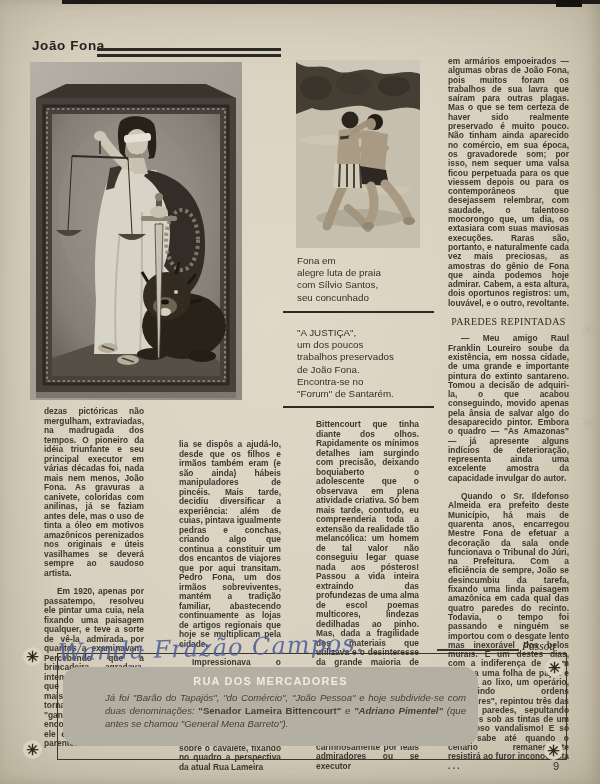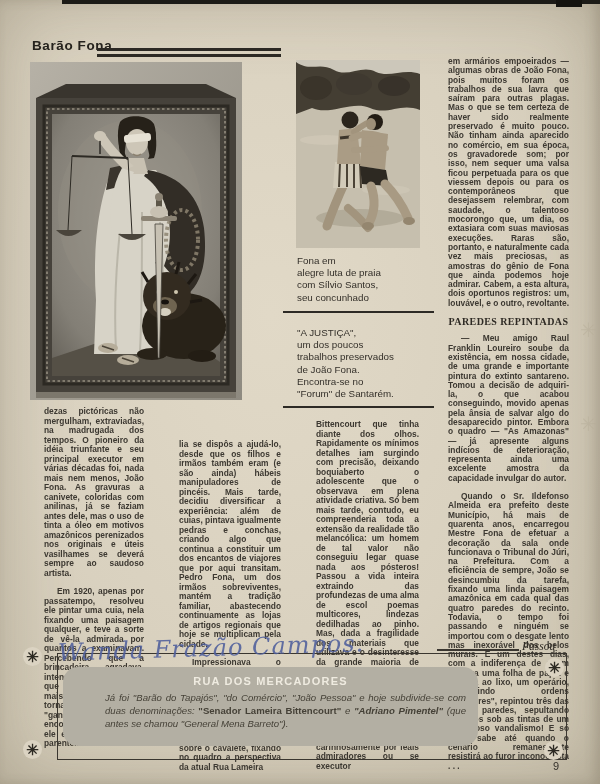--- a/index.html
+++ b/index.html
@@ -25,21 +25,21 @@
   .hr{background:#2d2a25;height:2px;}
   .hr1{left:283px;top:311px;width:151px;}
   .hr2{left:283px;top:406px;width:151px;height:2.4px;}
   .col{text-align:justify;font-size:8.4px;line-height:9.5px;color:#3c3831;}
   .col p{margin:0 16px 9px;font-weight:bold;}
   p.indent{text-indent:13px;}
   .col1{left:28px;top:407px;width:132px;}
   .col2{left:163px;top:440px;width:134px;}
   .col3{left:300px;top:420px;width:135px;}
   .col4{left:432px;top:57px;width:153px;line-height:9.3px;}
-  .subhead{font-family:"Liberation Serif",serif;font-size:10px;font-weight:bold;text-align:center;
+  .subhead{font-family:"Liberation Serif",serif;font-size:10px;font-weight:normal;text-align:center;
     letter-spacing:.4px;margin:3px 0 8px;color:#2e2a24;}
   .segue-rule{left:437px;top:649px;width:82px;height:1.5px;background:#3a3630;}
   .segue{left:522px;top:640px;font-family:"Liberation Serif",serif;font-style:italic;font-size:11.5px;color:#2f2b25;}
   .signature{left:58px;top:634px;font-family:"DejaVu Serif",serif;font-style:italic;font-size:24px;
     color:#4f5f9c;letter-spacing:1px;transform:rotate(-1.8deg);opacity:.88;z-index:5;}
   .box-border{left:57px;top:653px;width:508px;height:105px;border:1.6px solid #3a362f;z-index:1;}
   .graybox{left:63px;top:667px;width:415px;height:79px;background:#b3afa3;border-radius:15px;z-index:2;}
   .box-title{text-align:center;font-weight:bold;font-size:11px;letter-spacing:1.2px;color:#efebe0;margin-top:8px;}
   .box-text{margin:4px 12px 0 42px;font-style:italic;font-size:9.6px;line-height:13px;color:#454137;text-align:justify;}
   .box-text .b{font-weight:bold;}
@@ -56,21 +56,21 @@
   .bleed.b2{left:580px;top:412px;}
 </style>
 </head>
 <body>
 
 <div class="page">
 
   <div class="topstrip"></div>
   <div class="topnub"></div>
 
-  <h1 class="title">Barão Fona</h1>
+  <h1 class="title">João Fona</h1>
   <div class="title-rule">
     <div class="bar"></div>
     <div class="bar"></div>
   </div>
 
   <figure class="painting">
     <svg viewBox="0 0 212 338">
       <defs>
         <linearGradient id="wallg" x1="0" y1="0" x2="1" y2="1">
           <stop offset="0" stop-color="#b6b1a6"></stop>

